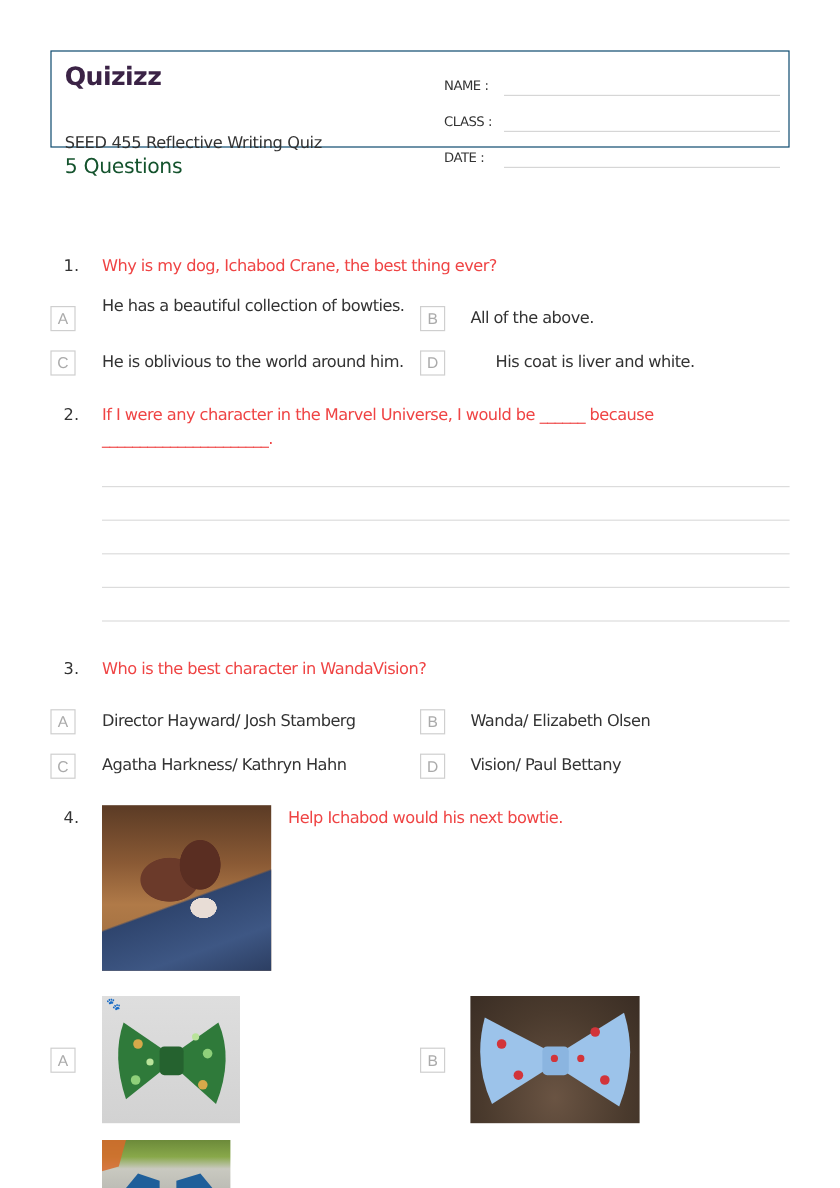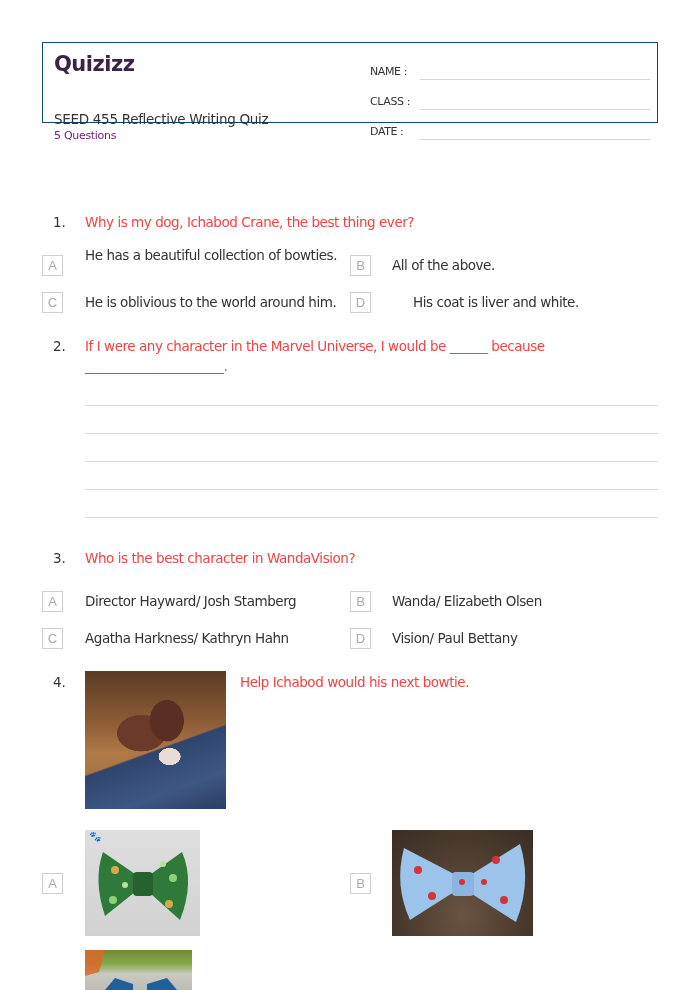--- a/index.html
+++ b/index.html
@@ -8,21 +8,21 @@
 
     .header-box {
       position: absolute; left: 42px; top: 42px; width: 616px; height: 81px;
       border: 1px solid #0c4a6e; background: #fff;
     }
     .logo {
       position: absolute; left: 11px; top: 9px; font-size: 21px; font-weight: bold;
       color: #3b2346; letter-spacing: -0.5px; font-family: "DejaVu Sans", sans-serif;
     }
     .quiz-title { position: absolute; left: 11px; top: 68px; font-size: 13.5px; color: #333; letter-spacing: -0.3px; }
-    .quiz-count { position: absolute; left: 11px; top: 86px; font-size: 11px; color: #701a75; letter-spacing: -0.3px; }
+    .quiz-count { position: absolute; left: 11px; top: 86px; font-size: 17px; color: #14532d; letter-spacing: -0.3px; }
     .field { position: absolute; left: 327px; width: 280px; height: 20px; }
     .field-label { position: absolute; left: 0; bottom: 2px; font-size: 11px; color: #333; letter-spacing: -0.4px; }
     .field-line { position: absolute; left: 50px; right: 0; bottom: 0; border-bottom: 1px solid #d6d6d6; }
 
     .q-num { position: absolute; left: 53px; font-size: 13.5px; color: #333; }
     .q-text { position: absolute; left: 85px; font-size: 13.5px; color: #ef4444; letter-spacing: -0.45px; white-space: nowrap; }
     .opt-box {
       position: absolute; width: 21px; height: 21px; border: 1px solid #cfcfcf;
       font-size: 13px; color: #aaaaaa; text-align: center; line-height: 19px;
       font-family: "Liberation Sans", sans-serif;

